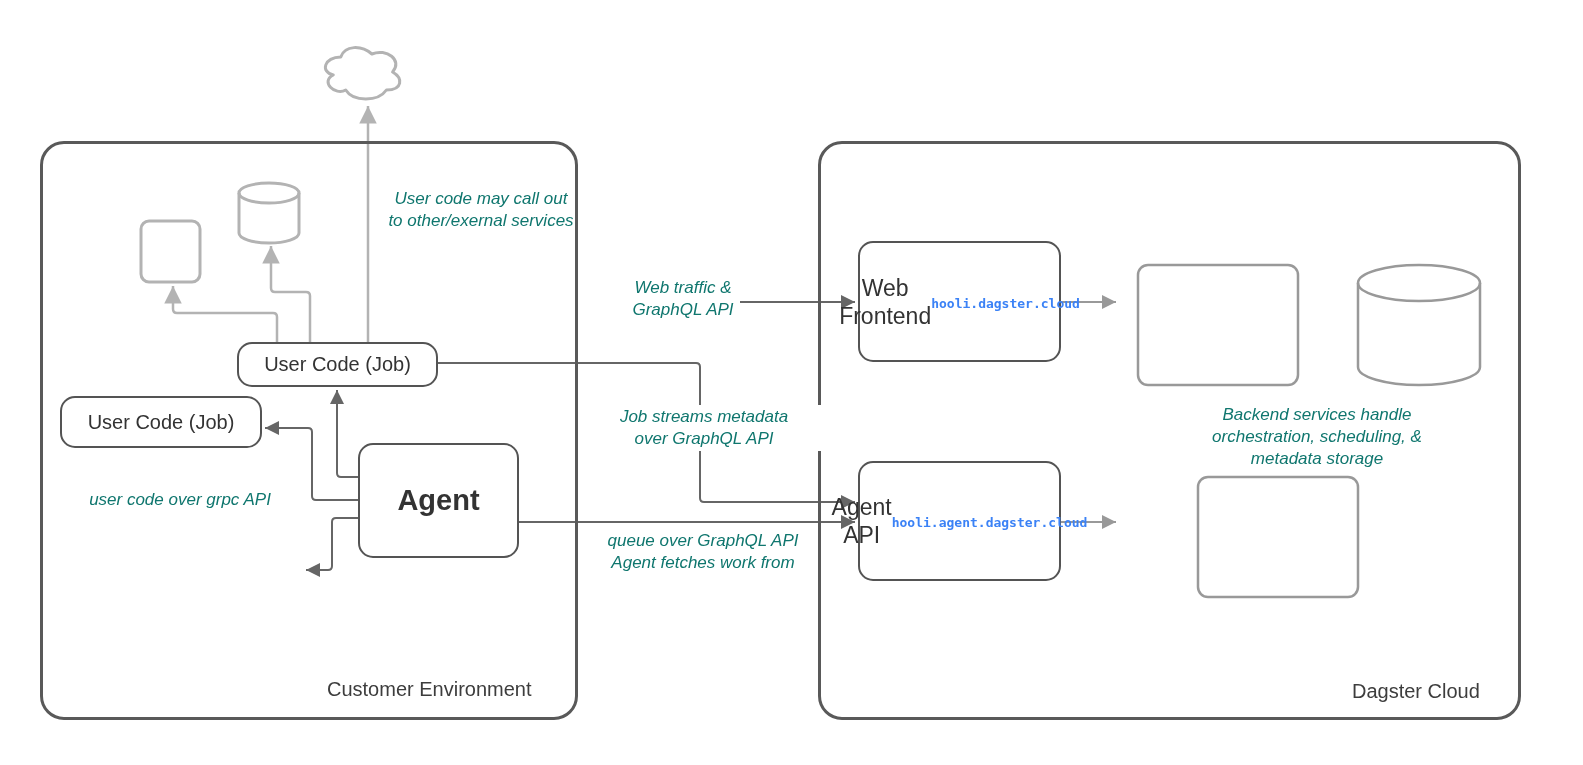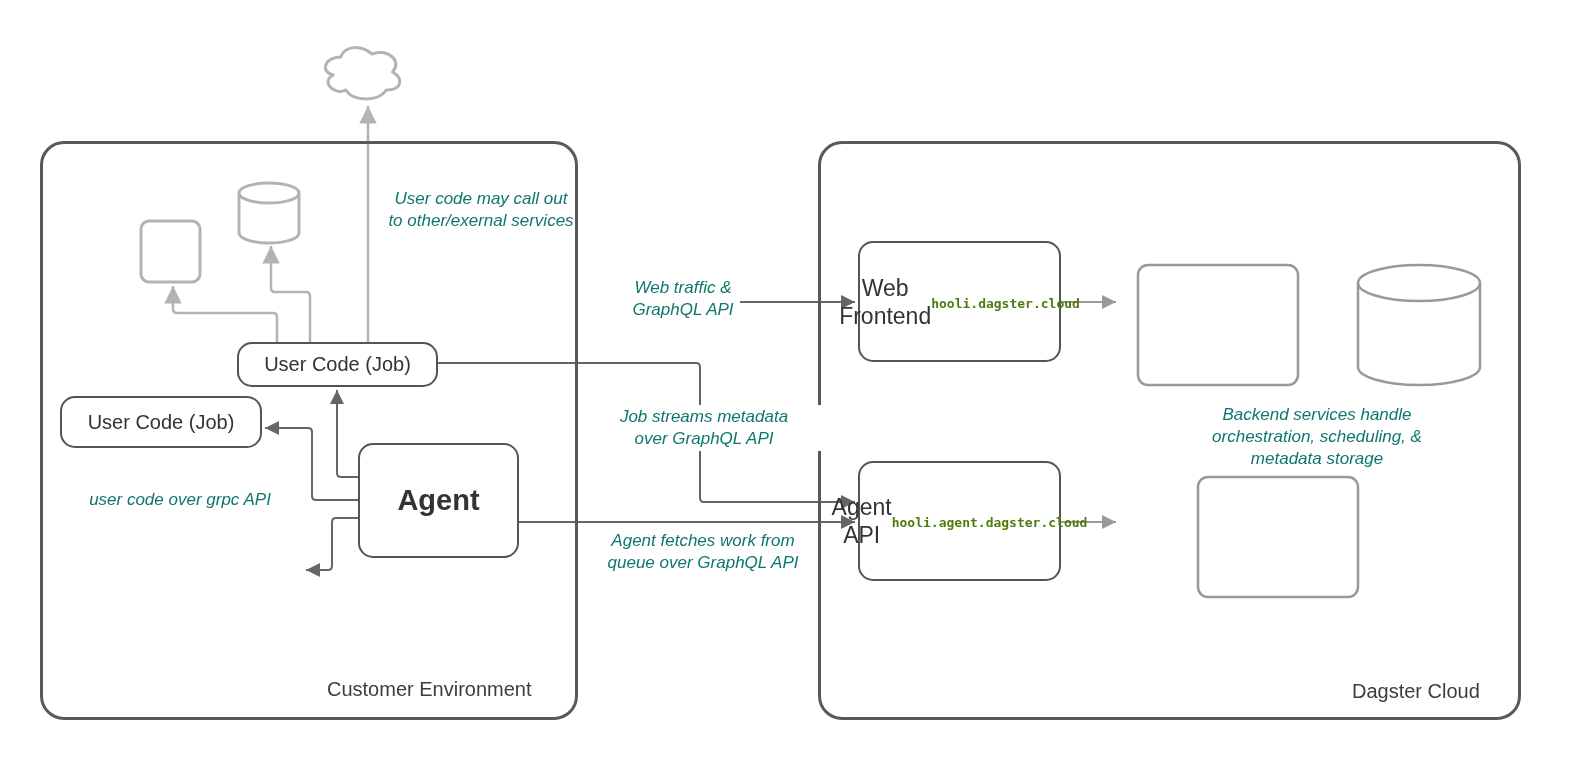--- a/index.html
+++ b/index.html
@@ -13,21 +13,21 @@
   }
   .container-label{
     position:absolute;font-size:20px;color:#3d3d3d;white-space:nowrap;
   }
   .node{
     position:absolute;border:2.5px solid #545454;border-radius:15px;background:#ffffff;
     display:flex;flex-direction:row;align-items:center;justify-content:center;
     font-size:20px;color:#333333;text-align:center;box-sizing:border-box;
   }
   .node .title{font-size:23px;color:#333333;line-height:28px;}
-  .node .subtitle{font-family:"DejaVu Sans Mono", monospace;font-size:13px;font-weight:600;color:#4d7c0f;margin-top:3px;}
+  .node .subtitle{font-family:"DejaVu Sans Mono", monospace;font-size:13px;font-weight:600;color:#3b82f6;margin-top:3px;}
   .ann{
     position:absolute;font-style:italic;font-size:17px;line-height:22px;color:#0f766e;
     text-align:center;
   }
   .ann span{display:block;}
   .ann.white-bg{background:#ffffff;padding:1px 2px;}
 </style>
 </head>
 <body>
 
@@ -125,17 +125,17 @@
     <span>Web traffic &amp;</span>
     <span>GraphQL API</span>
   </div>
 
   <div class="ann white-bg" style="left:587px;top:405px;width:230px;">
     <span>Job streams metadata</span>
     <span>over GraphQL API</span>
   </div>
 
   <div class="ann" style="left:583px;top:530px;width:240px;">
+    <span>queue over GraphQL API</span>
     <span>Agent fetches work from</span>
-    <span>queue over GraphQL API</span>
   </div>
 
 </div>
 
 </body></html>

